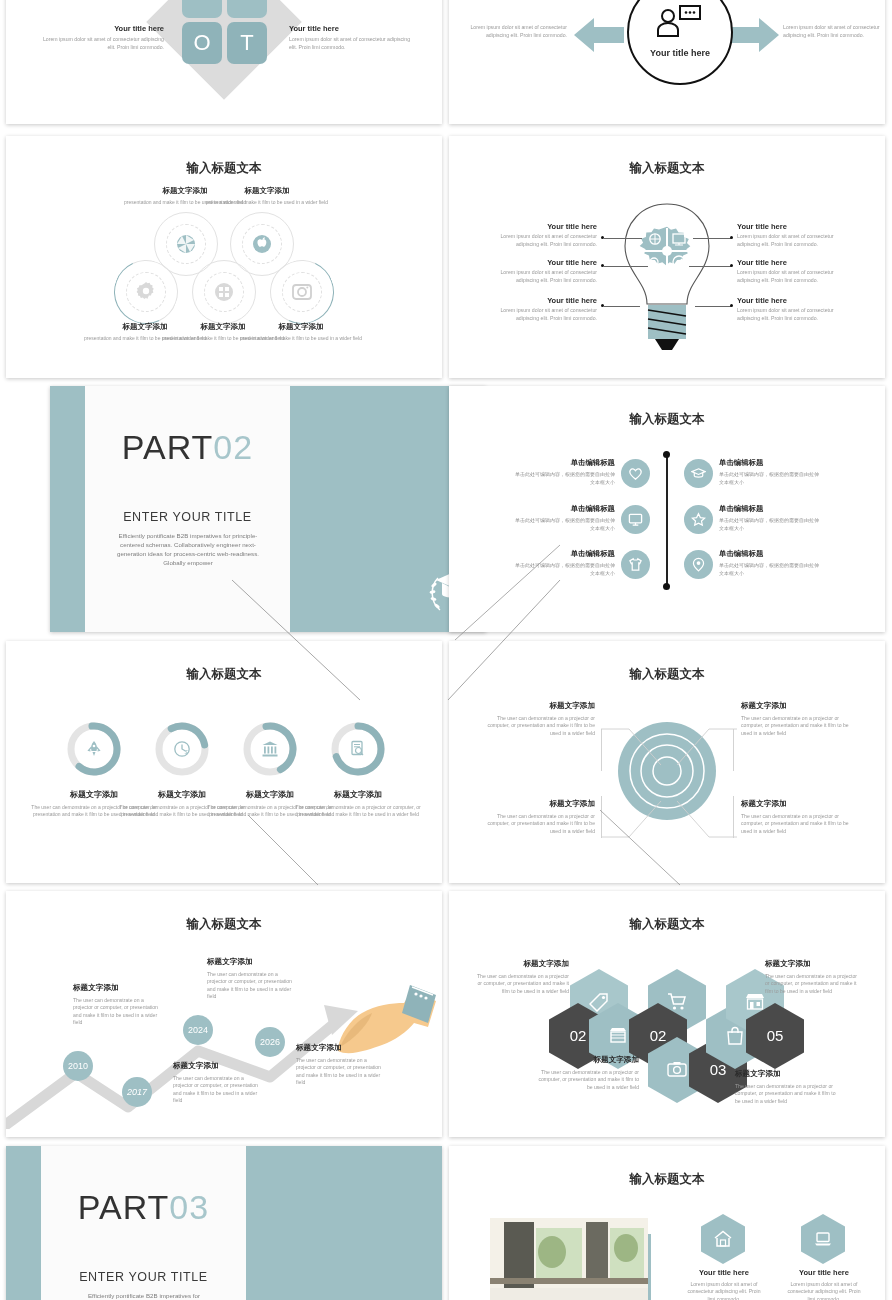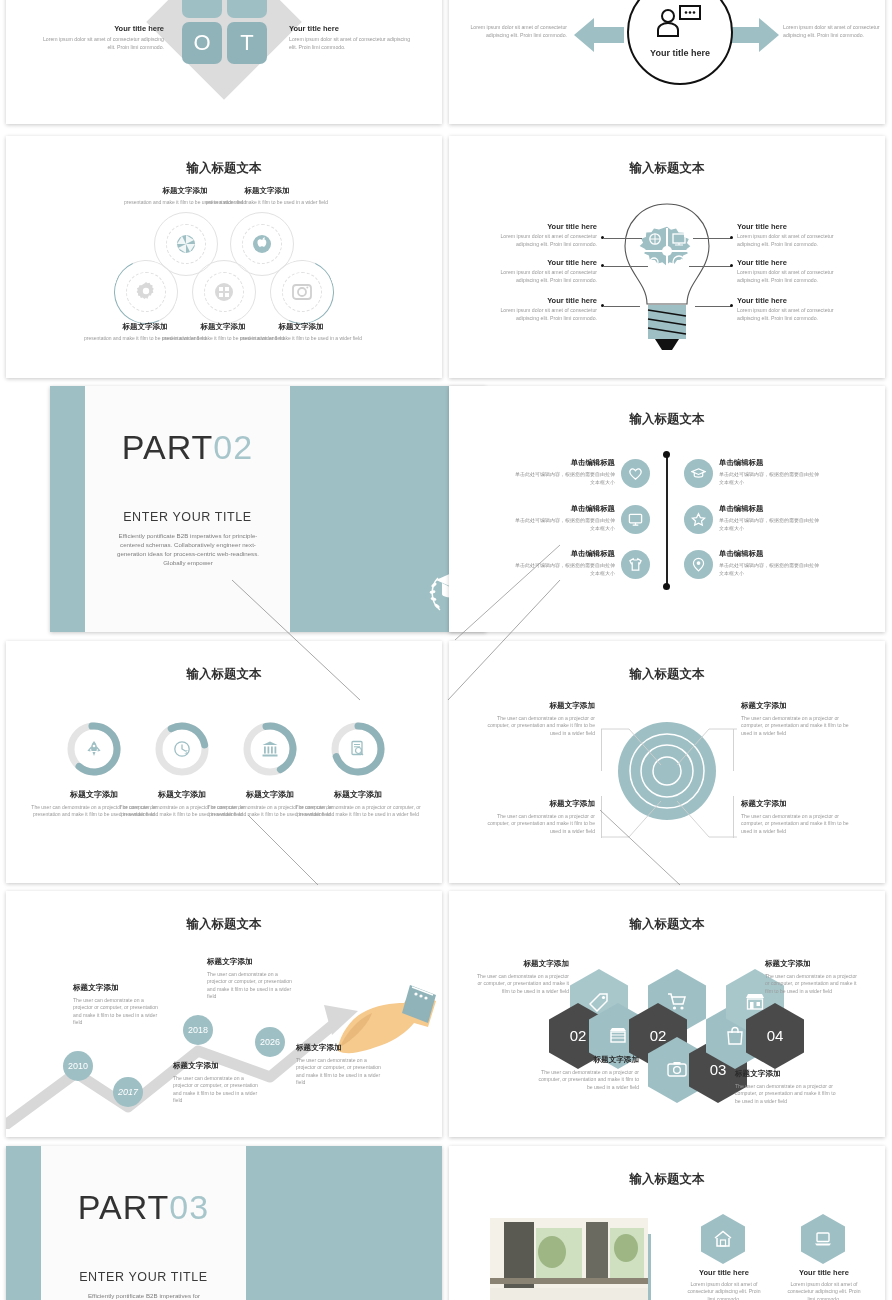--- a/index.html
+++ b/index.html
@@ -445,22 +445,22 @@
   <div class="slide" style="left:6px;top:891px;width:436px;height:246px;">
     <div class="inner">
       <div class="ttl cn" style="top:25px;font-size:12.5px;">输入标题文本</div>
 
       <svg style="position:absolute;left:0;top:78px;" width="436" height="160" viewBox="0 0 436 160">
         <path d="M-6 160 L70 104 L122 138 L192 82 L264 108 L334 50" stroke="#d8d8d8" stroke-width="11" fill="none" stroke-linejoin="round"></path>
         <path d="M318 36 L352 42 L326 66 Z" fill="#d8d8d8"></path>
       </svg>
 
       <div class="circle bg-teal" style="position:absolute;left:57px;top:160px;width:30px;height:30px;color:#fff;text-align:center;line-height:30px;font-size:9px;">2010</div>
-      <div class="circle bg-teal" style="position:absolute;left:107px;top:186px;width:30px;height:30px;color:#fff;text-align:center;line-height:30px;font-size:9px;font-style:italic;">2017</div>
-      <div class="circle bg-teal" style="position:absolute;left:177px;top:124px;width:30px;height:30px;color:#fff;text-align:center;line-height:30px;font-size:9px;">2018</div>
+      <div class="circle bg-teal" style="position:absolute;left:116px;top:186px;width:30px;height:30px;color:#fff;text-align:center;line-height:30px;font-size:9px;font-style:italic;">2017</div>
+      <div class="circle bg-teal" style="position:absolute;left:177px;top:124px;width:30px;height:30px;color:#fff;text-align:center;line-height:30px;font-size:9px;">2024</div>
       <div class="circle bg-teal" style="position:absolute;left:249px;top:136px;width:30px;height:30px;color:#fff;text-align:center;line-height:30px;font-size:9px;">2026</div>
 
       <svg style="position:absolute;left:326px;top:92px;" width="104" height="76" viewBox="0 0 104 76">
         <path d="M6 68 C6 56 16 38 30 30 C44 22 60 20 72 20 L80 8 L104 18 L96 44 L82 40 C76 48 62 58 50 62 C38 66 18 74 6 68 Z" fill="#f6c98d"></path>
         <path d="M78 2 L104 12 L96 40 L70 30 Z" fill="#8fb3b9"></path>
         <circle cx="84" cy="11" r="1.6" fill="#fff"></circle>
           <circle cx="89" cy="13" r="1.6" fill="#fff"></circle>
           <circle cx="94" cy="15" r="1.6" fill="#fff"></circle>
         <path d="M80 4 L101 12" stroke="#fff" stroke-width="1.4"></path>
         <path d="M8 64 C14 50 26 36 40 30 C36 42 22 56 8 64 Z" fill="#d9a96a" opacity=".5"></path>
@@ -535,21 +535,21 @@
 
       <div class="hex" style="position:absolute;left:277px;top:78px;width:58px;height:66px;background:#a8c7cb;">
         <svg style="position:absolute;left:19px;top:23px;" width="20" height="20" viewBox="0 0 20 20">
             <path d="M1 6 L3 2 H17 L19 6 Z" fill="#fff"></path>
             <rect x="2.5" y="7" width="15" height="10" fill="none" stroke="#fff" stroke-width="1.3"></rect>
             <rect x="5" y="10" width="3.5" height="7" fill="#fff"></rect>
             <rect x="11.5" y="10" width="3.5" height="4" fill="#fff"></rect>
           </svg>
       </div>
 
-      <div class="hex" style="position:absolute;left:297px;top:112px;width:58px;height:66px;background:#4a4a4a;color:#fff;font-size:15px;text-align:center;line-height:66px;">04</div>
+      <div class="hex" style="position:absolute;left:297px;top:112px;width:58px;height:66px;background:#4a4a4a;color:#fff;font-size:15px;text-align:center;line-height:66px;">05</div>
 
       <div style="position:absolute;left:26px;top:68px;width:94px;text-align:right;">
         <div class="cn" style="font-weight:bold;font-size:7.6px;color:#2b2b2b;">标题文字添加</div>
         <div class="p-en" style="font-size:5.1px;margin-top:4px;">The user can demonstrate on a projector or computer, or presentation and make it film to be used in a wider field</div>
       </div>
       <div style="position:absolute;left:316px;top:68px;width:96px;text-align:left;">
         <div class="cn" style="font-weight:bold;font-size:7.6px;color:#2b2b2b;">标题文字添加</div>
         <div class="p-en" style="font-size:5.1px;margin-top:4px;">The user can demonstrate on a projector or computer, or presentation and make it film to be used in a wider field</div>
       </div>
       <div style="position:absolute;left:88px;top:164px;width:102px;text-align:right;">

